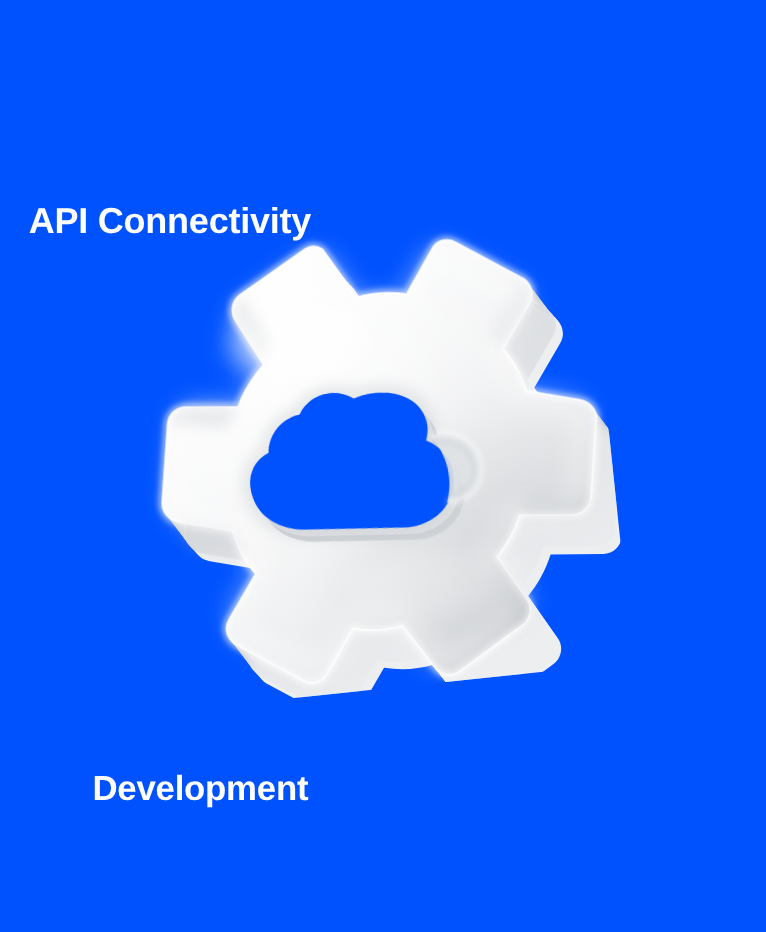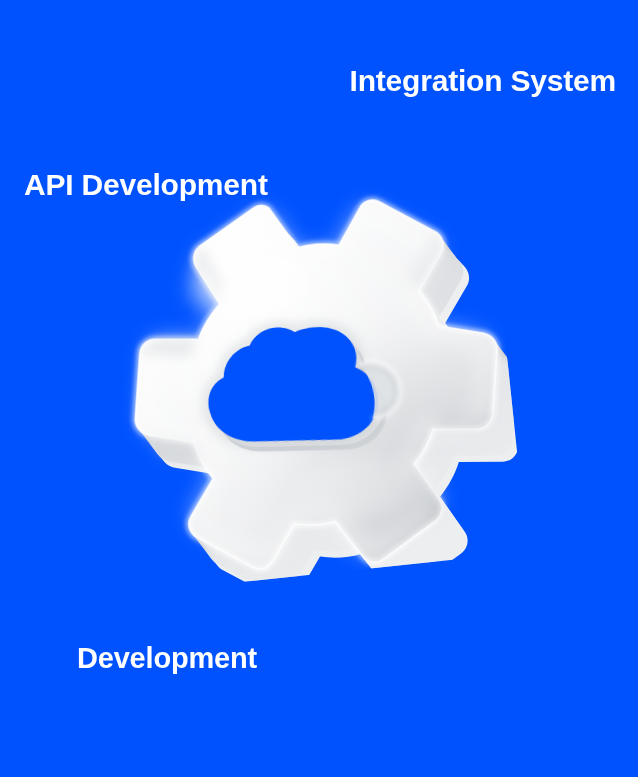--- a/index.html
+++ b/index.html
@@ -269,19 +269,18 @@
         </g>
 
         <g mask="url(#cloudHole)" opacity="0.5" filter="url(#softBlur12)">
           <ellipse cx="150" cy="95" rx="70" ry="40" fill="#ffffff"></ellipse>
           <ellipse cx="255" cy="345" rx="80" ry="34" fill="#ffffff" opacity="0.55"></ellipse>
         </g>
       </g>
     </svg>
   </div>
 
-  <div class="label" id="label-integration">Integration System</div>
-
-  <div class="label" id="label-api">API Development</div>
+
+  <div class="label" id="label-api">API Connectivity</div>
 
   <div class="label" id="label-connectivity">Development</div>
 
 </div>
 
 </body></html>

